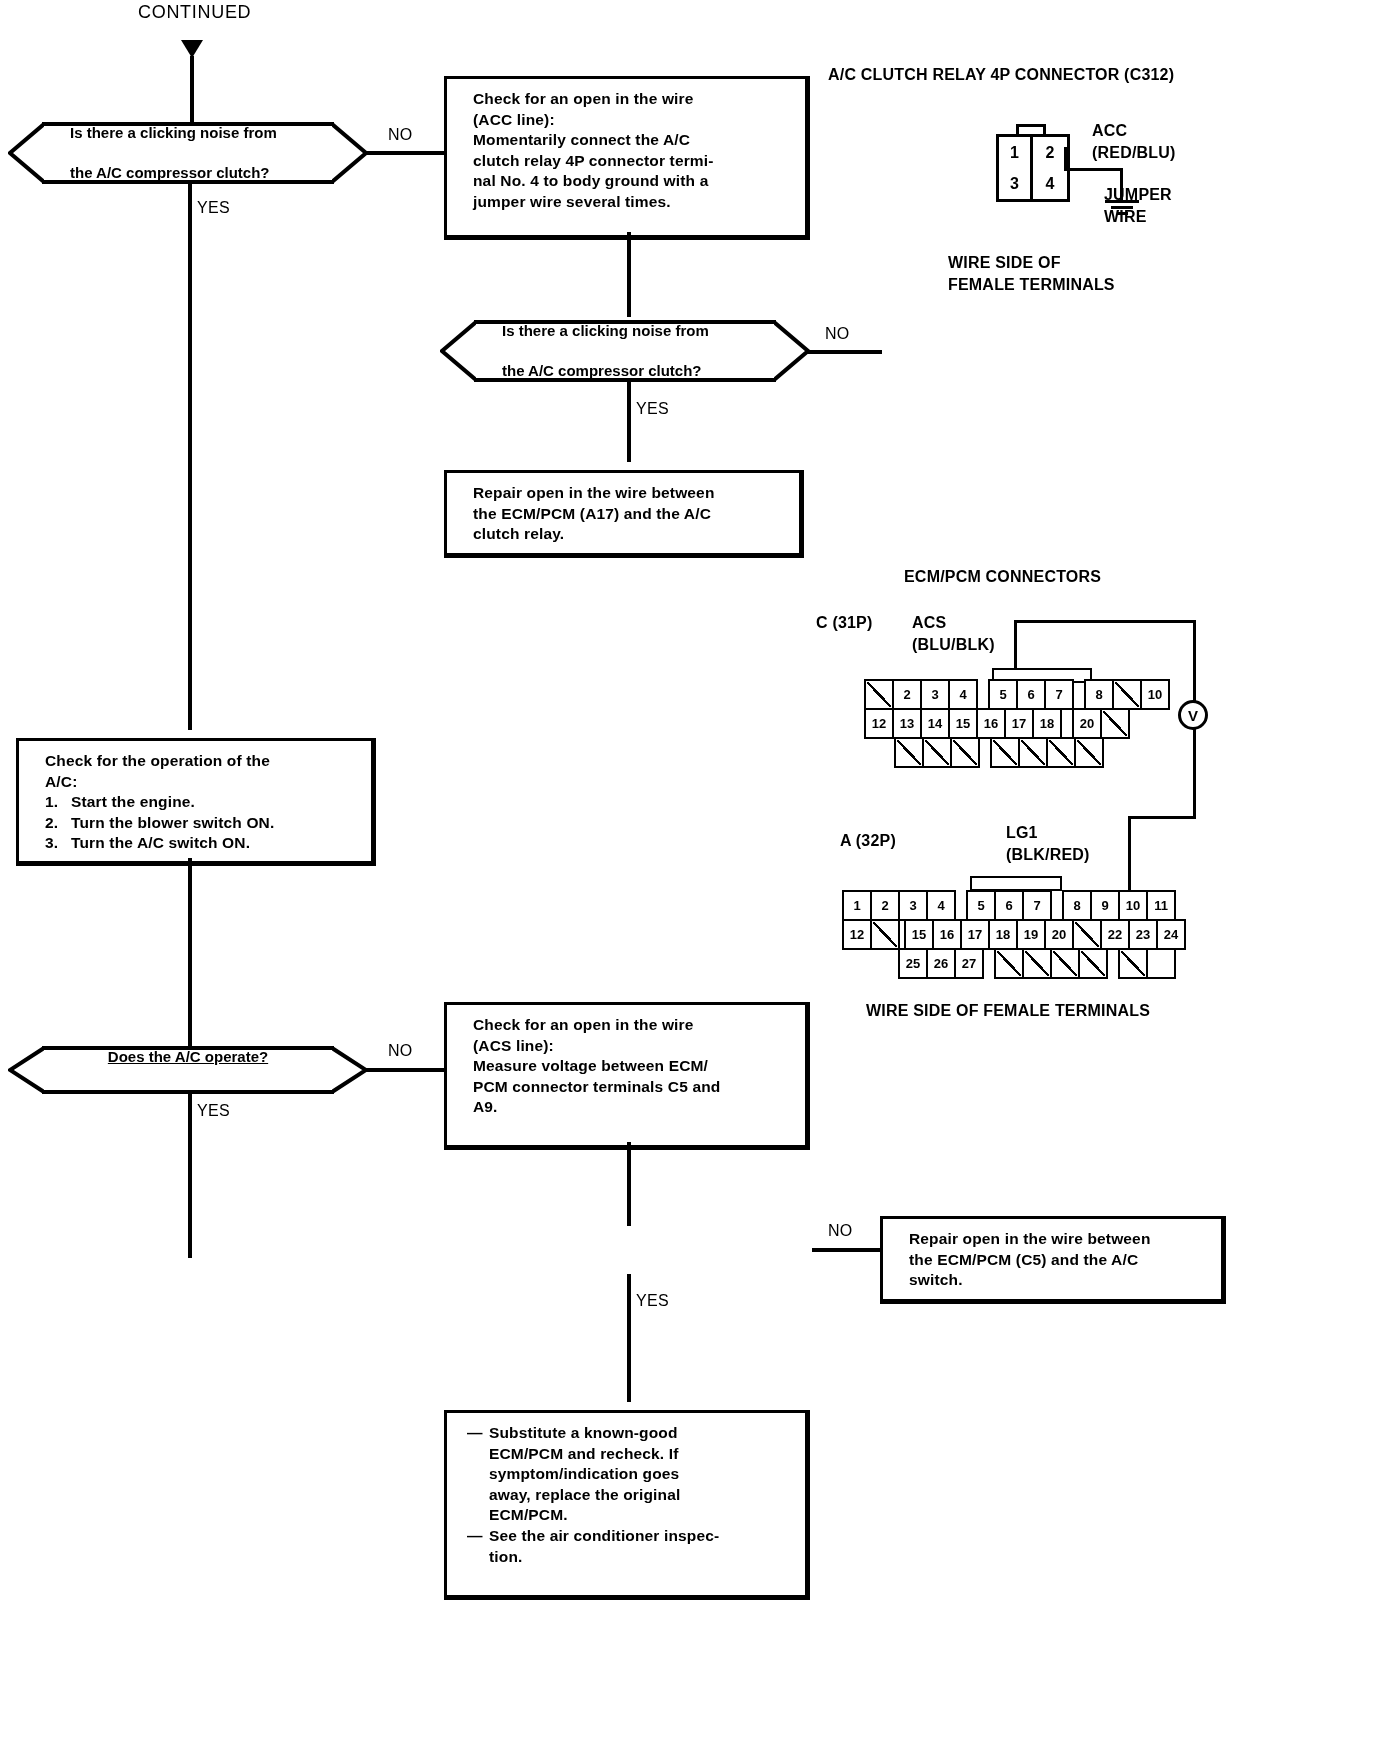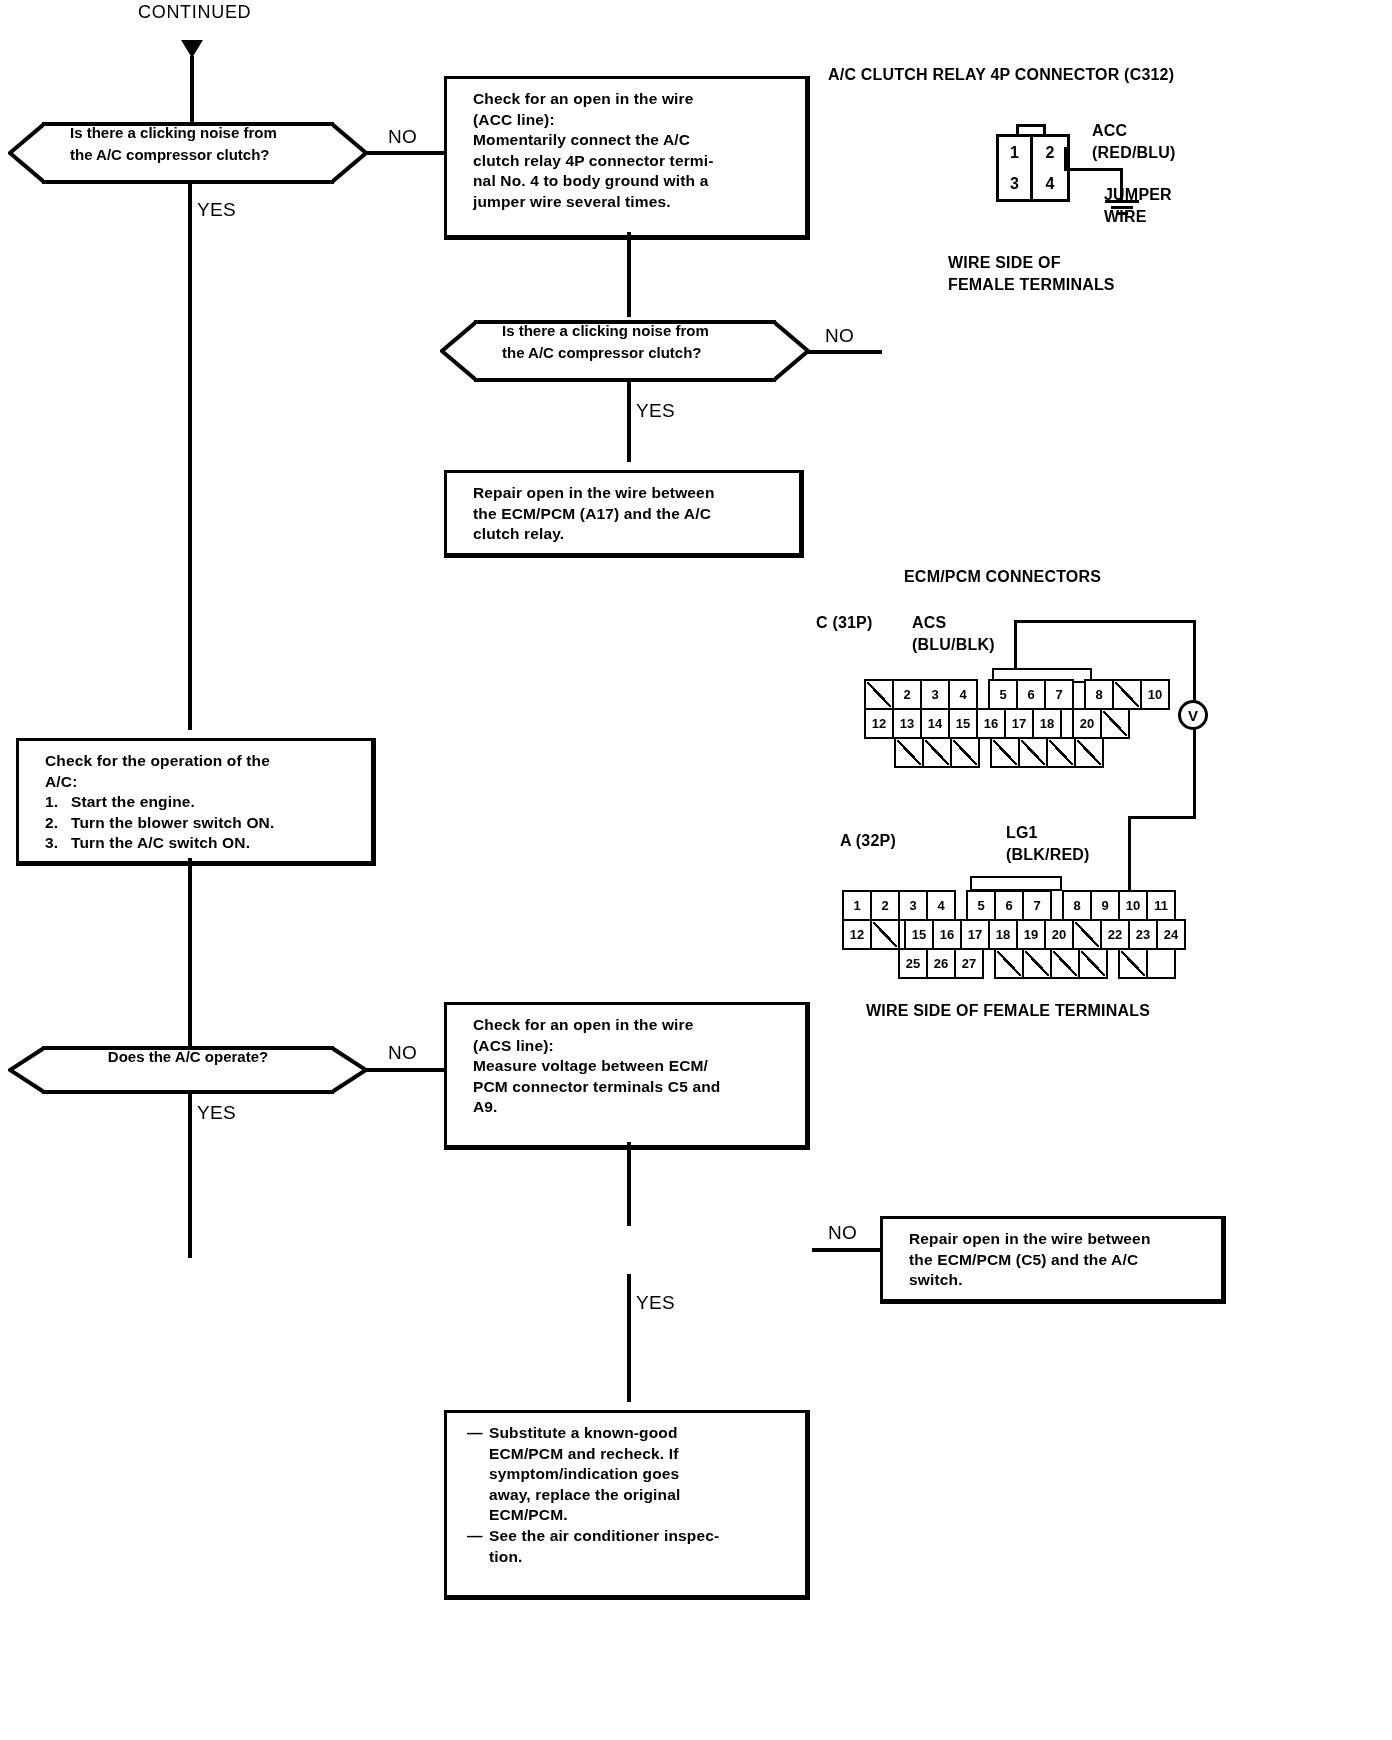--- a/index.html
+++ b/index.html
@@ -63,30 +63,30 @@
     top: 0; bottom: 0; width: 36px;
   }
   .hex .hexl { left: 0; }
   .hex .hexr { right: 0; }
   .hex .hexl svg, .hex .hexr svg { display: block; width: 100%; height: 100%; }
   .hex .hextext {
     position: absolute;
     inset: 0;
     display: flex;
     flex-direction: column;
-    justify-content: flex-start;
+    justify-content: space-between;
     padding-left: 62px;
     padding-right: 40px;
   }
-  .hex.centered .hextext { align-items: center; padding-left: 40px; }
+  .hex.centered .hextext { align-items: center; padding-left: 40px; text-decoration: underline; }
 
   .branch-label {
     position: absolute;
     font-weight: normal;
-    font-size: 19px;
+    font-size: 16px;
     color: #000;
     letter-spacing: 0.3px;
     font-family: "Liberation Sans", sans-serif;
   }
 
   .hdr {
     position: absolute;
     font-weight: bold;
     font-size: 16px;
     letter-spacing: 0.2px;

